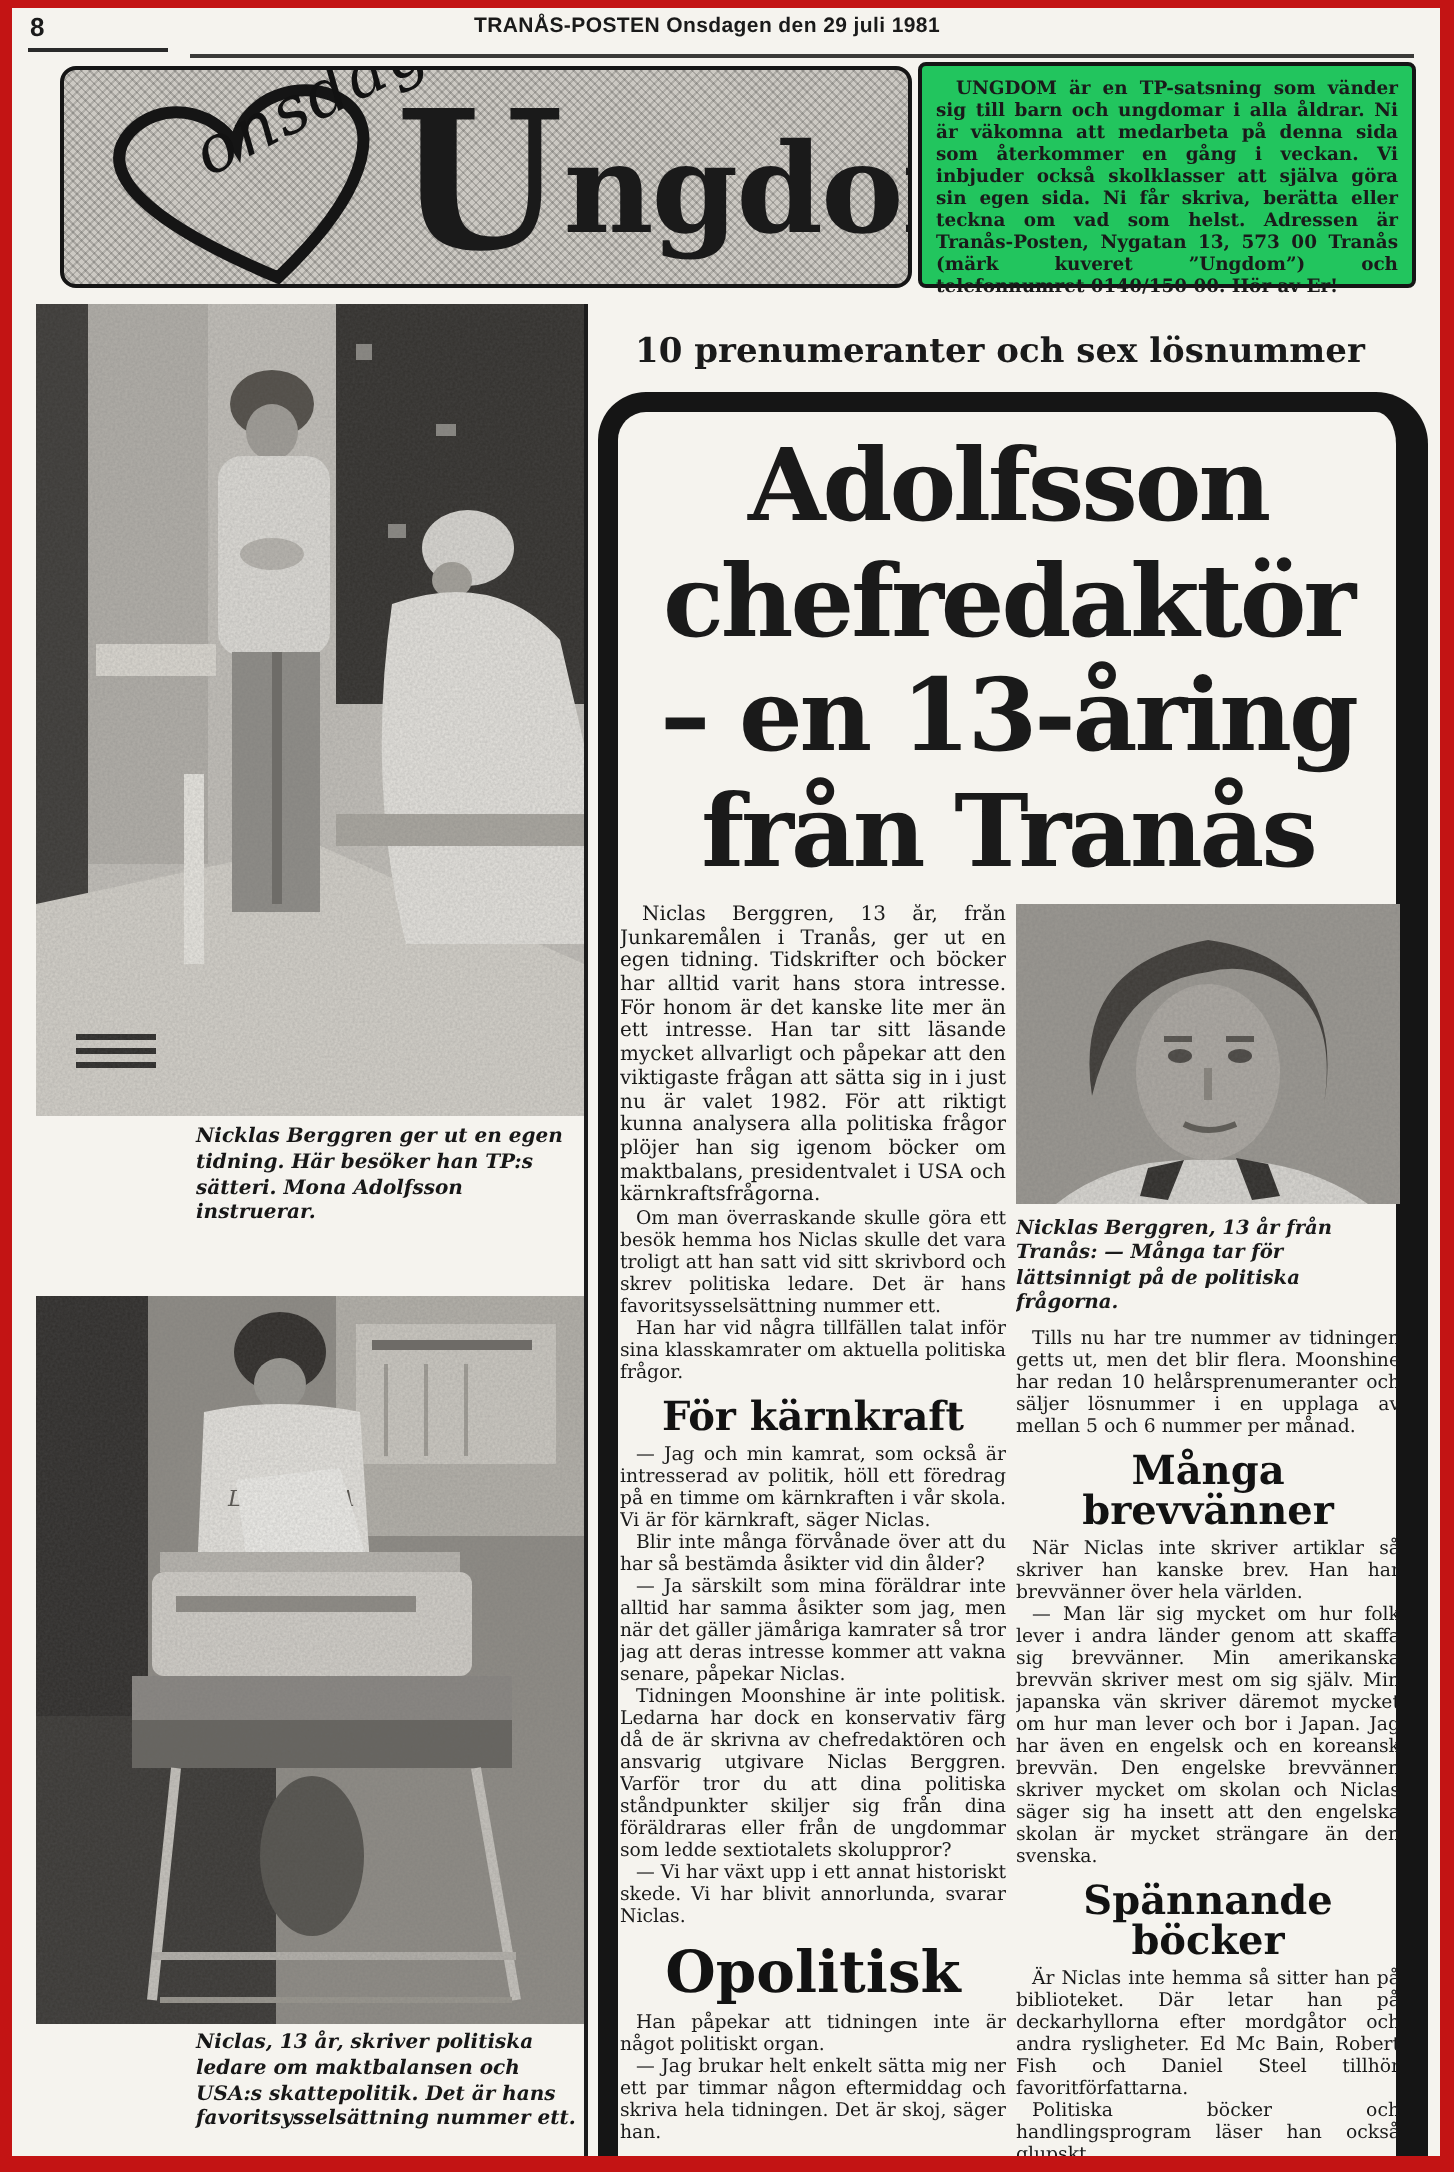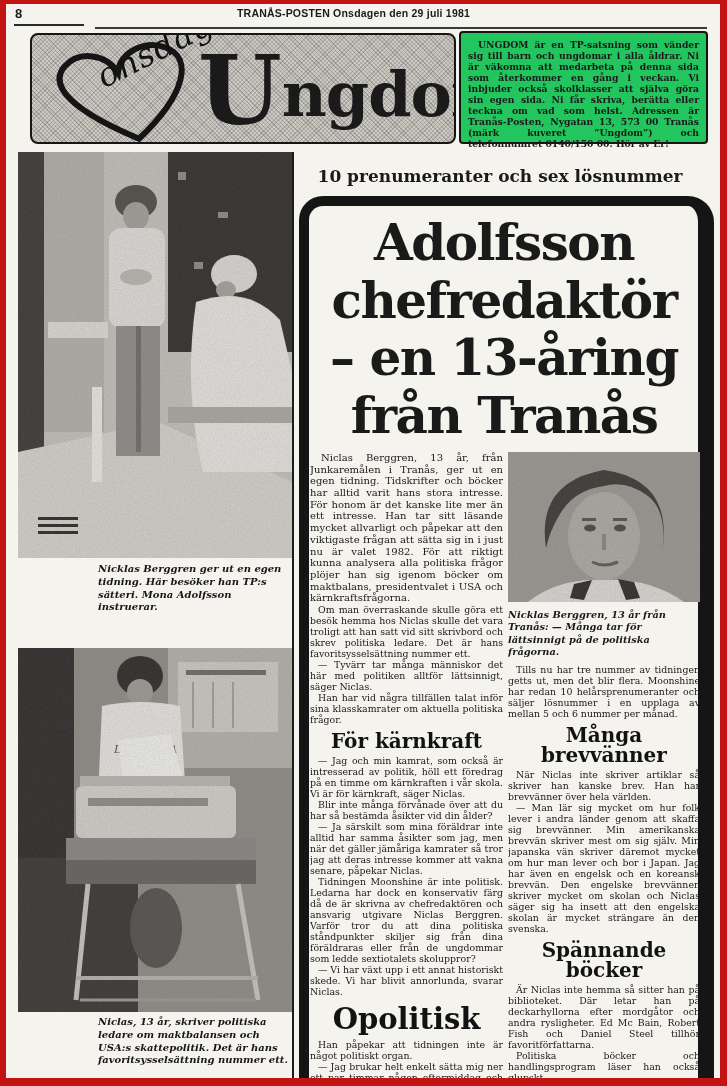--- a/index.html
+++ b/index.html
@@ -175,21 +175,20 @@
   <div class="headline">
     <div>Adolfsson</div>
     <div>chefredaktör</div>
     <div>– en 13-åring</div>
     <div>från Tranås</div>
   </div>
 
   <div class="col col1">
     <p class="lead">Niclas Berggren, 13 år, från Junkaremålen i Tranås, ger ut en egen tidning. Tidskrifter och böcker har alltid varit hans stora intresse. För honom är det kanske lite mer än ett intresse. Han tar sitt läsande mycket allvarligt och påpekar att den viktigaste frågan att sätta sig in i just nu är valet 1982. För att riktigt kunna analysera alla politiska frågor plöjer han sig igenom böcker om maktbalans, presidentvalet i USA och kärnkraftsfrågorna.</p>
     <p>Om man överraskande skulle göra ett besök hemma hos Niclas skulle det vara troligt att han satt vid sitt skrivbord och skrev politiska ledare. Det är hans favoritsysselsättning nummer ett.</p>
-    <p>— Tyvärr tar många människor det här med politiken alltför lättsinnigt, säger Niclas.</p>
     <p>Han har vid några tillfällen talat inför sina klasskamrater om aktuella politiska frågor.</p>
     <h2 class="sec">För kärnkraft</h2>
     <p>— Jag och min kamrat, som också är intresserad av politik, höll ett föredrag på en timme om kärnkraften i vår skola. Vi är för kärnkraft, säger Niclas.</p>
     <p>Blir inte många förvånade över att du har så bestämda åsikter vid din ålder?</p>
     <p>— Ja särskilt som mina föräldrar inte alltid har samma åsikter som jag, men när det gäller jämåriga kamrater så tror jag att deras intresse kommer att vakna senare, påpekar Niclas.</p>
     <p>Tidningen Moonshine är inte politisk. Ledarna har dock en konservativ färg då de är skrivna av chefredaktören och ansvarig utgivare Niclas Berggren. Varför tror du att dina politiska ståndpunkter skiljer sig från dina föräldraras eller från de ungdommar som ledde sextiotalets skoluppror?</p>
     <p>— Vi har växt upp i ett annat historiskt skede. Vi har blivit annorlunda, svarar Niclas.</p>
     <h2 class="sec sec-big">Opolitisk</h2>
     <p>Han påpekar att tidningen inte är något politiskt organ.</p>
     <p>— Jag brukar helt enkelt sätta mig ner ett par timmar någon eftermiddag och skriva hela tidningen. Det är skoj, säger han.</p>

